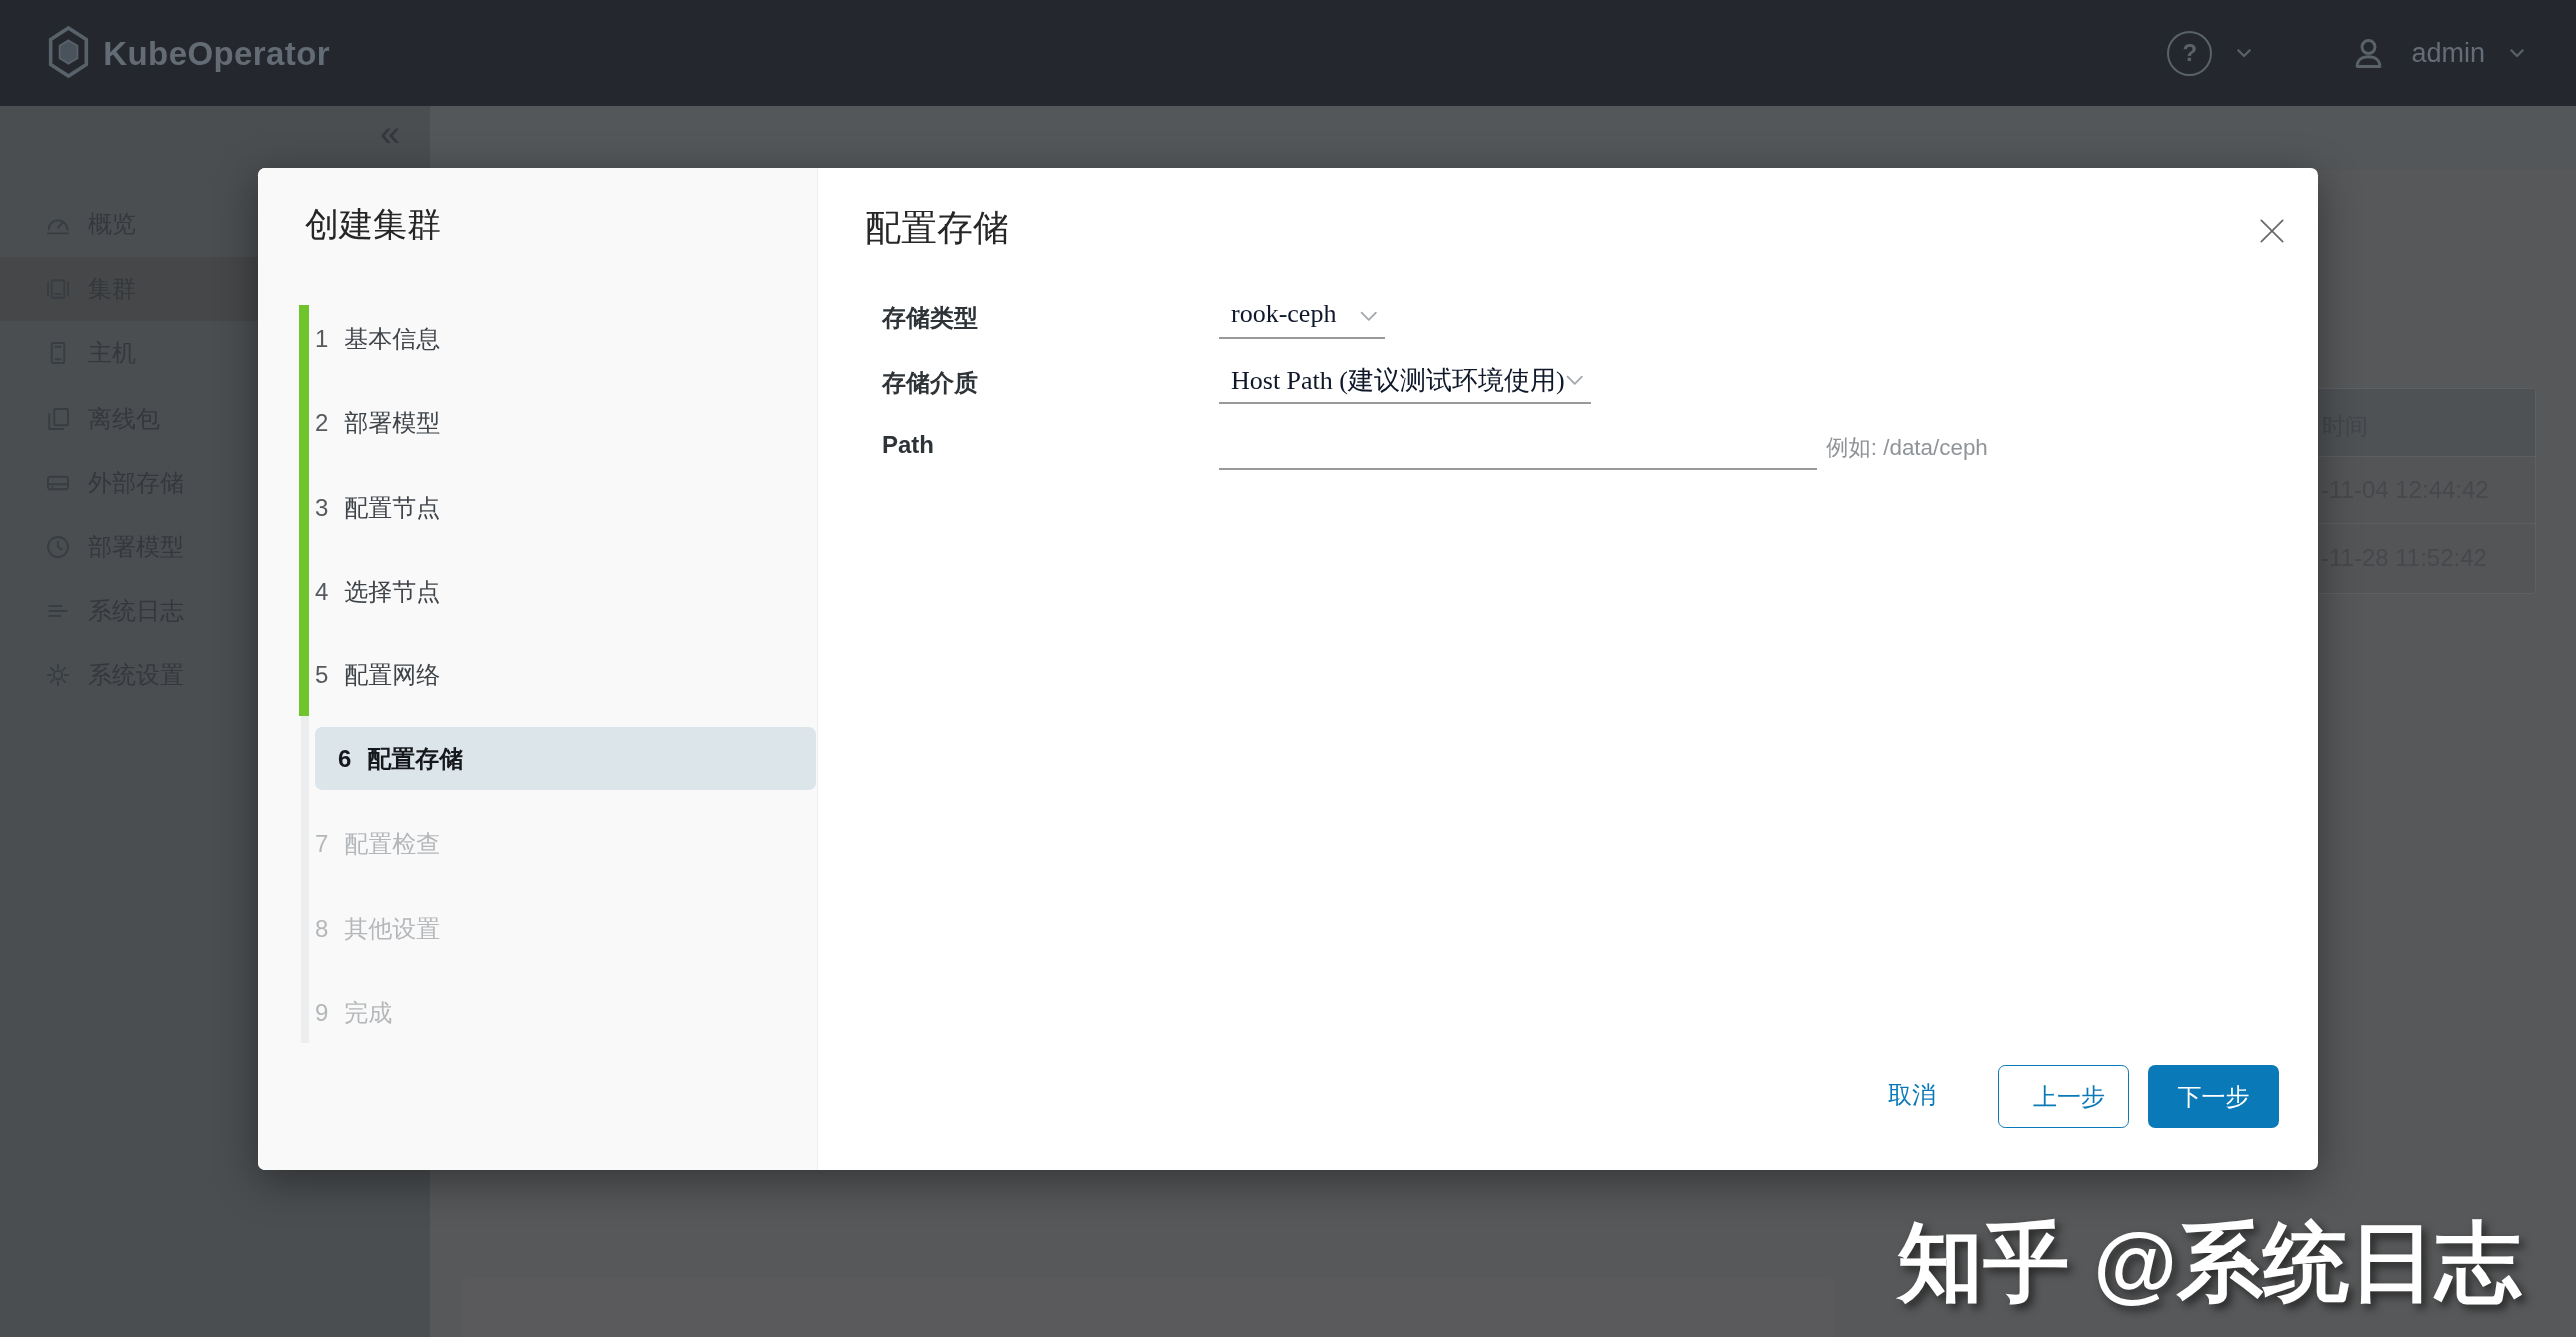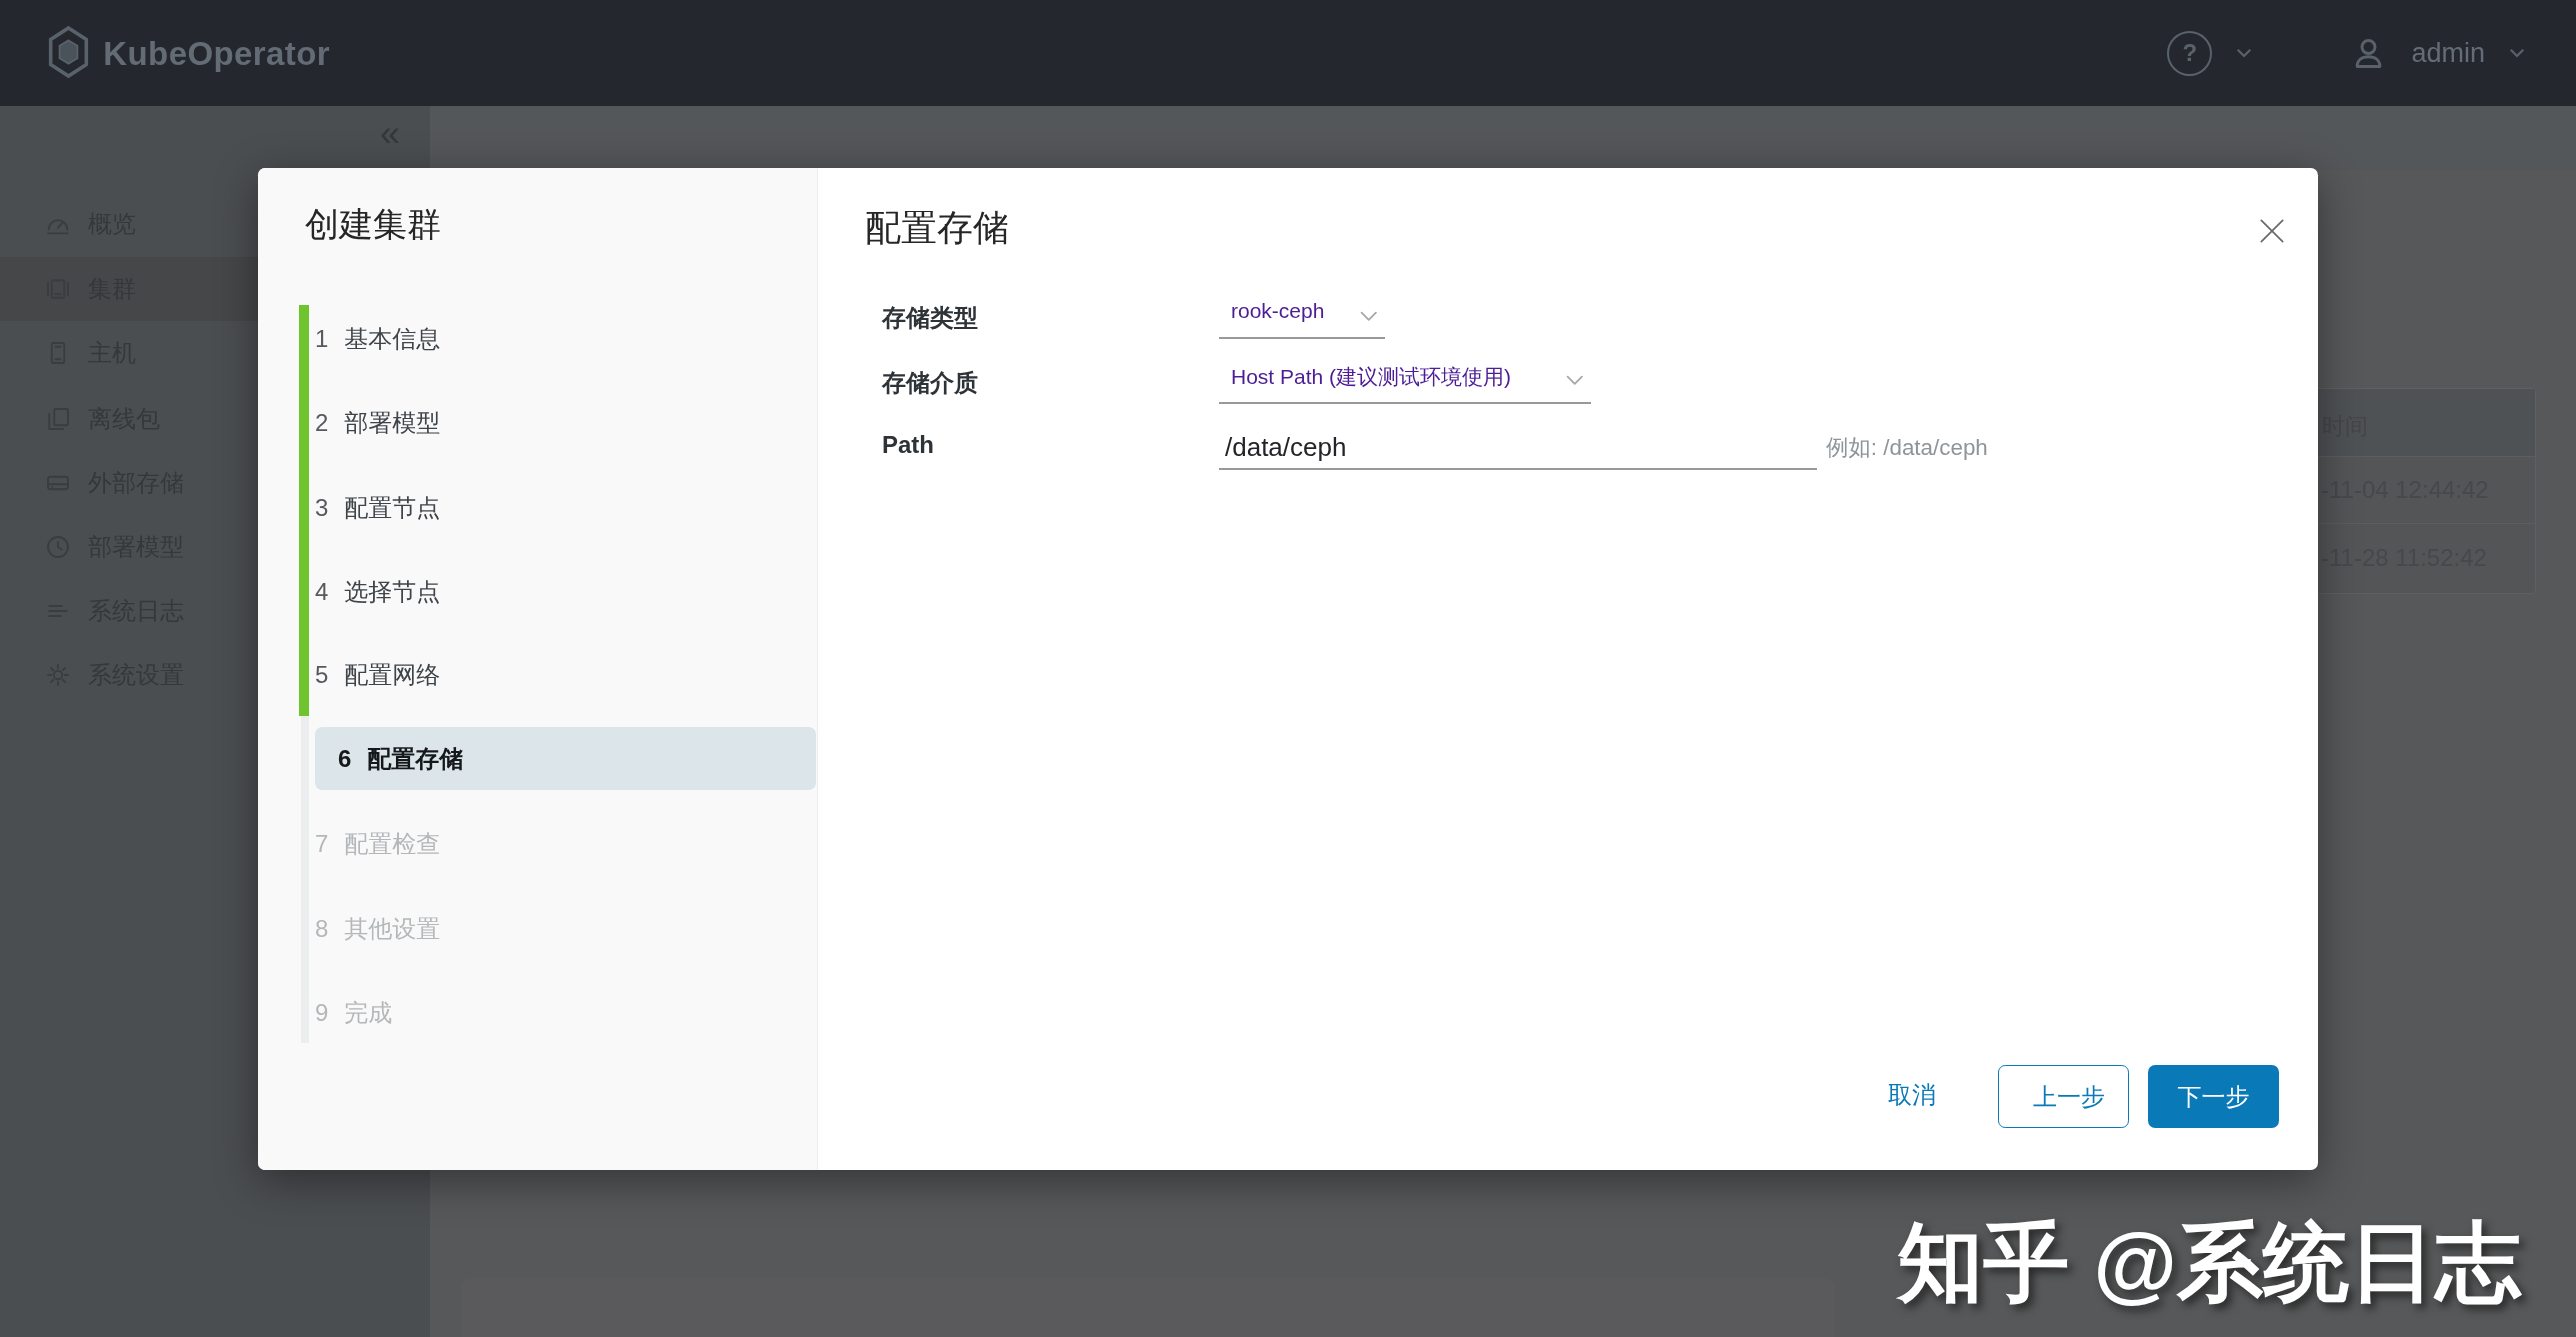--- a/index.html
+++ b/index.html
@@ -60,21 +60,21 @@
   .step .t{color:#3f4449;}
   .step.active{background:#dce5ea;border-radius:7.2px;padding-left:23px;left:57px;width:478px;}
   .step.active .n,.step.active .t{color:#16191c;font-weight:700;}
   .step.todo .n,.step.todo .t{color:#b4b7b9;}
 
   .panel-title{left:865px;top:204px;font-size:36px;font-weight:300;color:#262626;}
   .close-x{left:2252px;top:211px;width:39px;height:39px;display:flex;align-items:center;justify-content:center;}
   .close-x svg{stroke:#6b6b6b;stroke-width:2px;stroke-linecap:round;}
 
   .f-label{font-size:24px;font-weight:600;color:#2e3338;}
-  .f-value{font-size:21px;color:#4c1d95;white-space:nowrap;}
+  .f-value{font-size:26px;color:#0f172a;white-space:nowrap;font-family:Liberation Serif, serif;}
   .f-underline{height:1.8px;background:#97999b;}
   .f-chevron svg{stroke:#a6a9ac;fill:none;stroke-width:2.1px;stroke-linecap:round;stroke-linejoin:round;display:block;}
   .f-hint{font-size:22.4px;color:#8f9499;white-space:nowrap;}
   #path-input{left:1224px;top:428px;width:573px;height:38px;border:none;outline:none;
               background:transparent;font-size:26px;color:#222427;
               font-family:"Liberation Sans","DejaVu Sans",sans-serif;padding:0;}
 
   .btn-cancel{left:1871px;top:1079px;width:82px;text-align:center;font-size:24px;
               font-weight:500;color:#0a79b8;}
   .btn-prev{left:1998px;top:1065px;width:131px;height:63px;box-sizing:border-box;
@@ -284,21 +284,20 @@
     <span class="f-value">Host Path (建议测试环境使用)</span>
     <span class="f-chevron" style="position:absolute;left:333px;top:10.7px">
       <svg width="21.5" height="12.5" viewBox="0 0 24 14">
           <polyline points="4,3 12,11 20,3"></polyline>
         </svg>
     </span>
   </div>
   <div class="abs f-underline" style="left:961px;top:234px;width:372px"></div>
 
   <div class="abs f-label" style="left:624px;top:263px">Path</div>
-  <input class="abs" id="path-input" style="left: 967px; top: 260px;" value="/data/ceph">
   <div class="abs f-underline" style="left:961px;top:300px;width:598px"></div>
   <div class="abs f-hint" style="left:1568px;top:264px">例如: /data/ceph</div>
 
   <div class="abs btn-cancel" style="left:1613px;top:911px">取消</div>
   <div class="abs btn-prev" style="left:1740px;top:897px">上一步</div>
   <div class="abs btn-next" style="left:1890px;top:897px">下一步</div>
 </div>
 
 <div class="abs" id="watermark">知乎 @系统日志</div>
 

